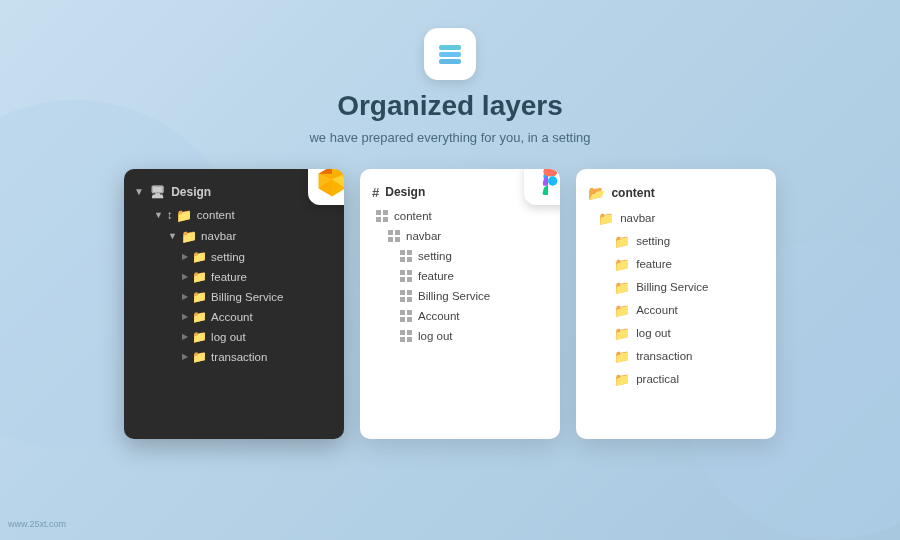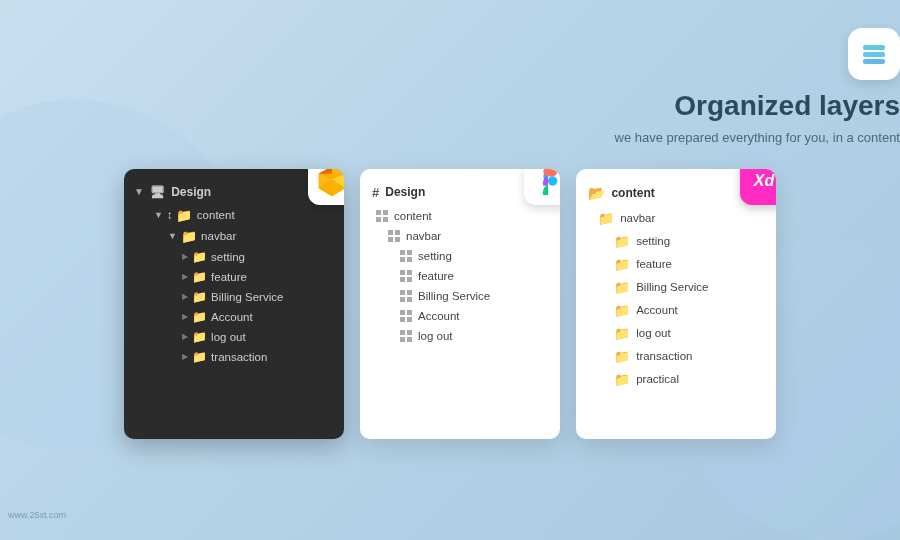--- a/index.html
+++ b/index.html
@@ -27,21 +27,21 @@
       position: absolute;
       width: 300px;
       height: 300px;
       border-radius: 50%;
       background: rgba(180,210,235,0.3);
       right: -80px;
       bottom: 0px;
     }
 
     .header {
-      text-align: right;
+      text-align: center;
       padding-top: 28px;
       position: relative;
       z-index: 10;
     }
 
     .app-icon {
       width: 52px;
       height: 52px;
       background: white;
       border-radius: 14px;
@@ -250,21 +250,21 @@
     
     .hash-icon {
       color: #555;
       font-size: 13px;
       font-weight: 700;
     }
 
     
     .watermark {
       position: absolute;
-      bottom: 20px;
+      bottom: 11px;
       left: 8px;
       font-size: 9px;
       color: rgba(60,100,130,0.5);
       z-index: 5;
     }
 
     
     .figma-logo {
       width: 22px;
       height: 28px;
@@ -286,21 +286,21 @@
   <div class="app-icon">
 
     <svg viewBox="0 0 30 30" fill="none" xmlns="http://www.w3.org/2000/svg">
       <rect x="4" y="6" width="22" height="5" rx="2" fill="#4ec4d8" opacity="0.9"></rect>
       <rect x="4" y="13" width="22" height="5" rx="2" fill="#4db8f0" opacity="0.85"></rect>
       <rect x="4" y="20" width="22" height="5" rx="2" fill="#3aa8e0" opacity="0.8"></rect>
     </svg>
   </div>
   <h1>Organized layers</h1>
   <p>
-    <span>we have prepared everything for you, in a content</span><br>
+    <span>we have prepared everything for you, in a setting</span><br>
   </p>
 </div>
 
 <div class="panels-container">
 
   <div class="panel-sketch">
     <div class="panel-sketch-badge">
 
       <svg class="sketch-logo" viewBox="0 0 40 40" xmlns="http://www.w3.org/2000/svg">
         <polygon points="20,3 35,12 35,28 20,37 5,28 5,12" fill="#FDB300" opacity="0.15"></polygon>
@@ -440,23 +440,20 @@
           <span></span>
           <span></span>
           <span></span>
           <span></span>
         </div>
       <span>log out</span>
     </div>
   </div>
 
   <div class="panel-xd">
-    <div class="panel-xd-badge">
-      <span>Xd</span>
-    </div>
 
     <div class="xd-header-row">
       <span class="folder-outline" style="font-size:14px;">📂</span>
       <span>content</span>
     </div>
 
     <div class="xd-tree-item" style="padding-left: 22px;">
       <span style="font-size:13px; color:#999;">📁</span>
       <span>navbar</span>
     </div>

